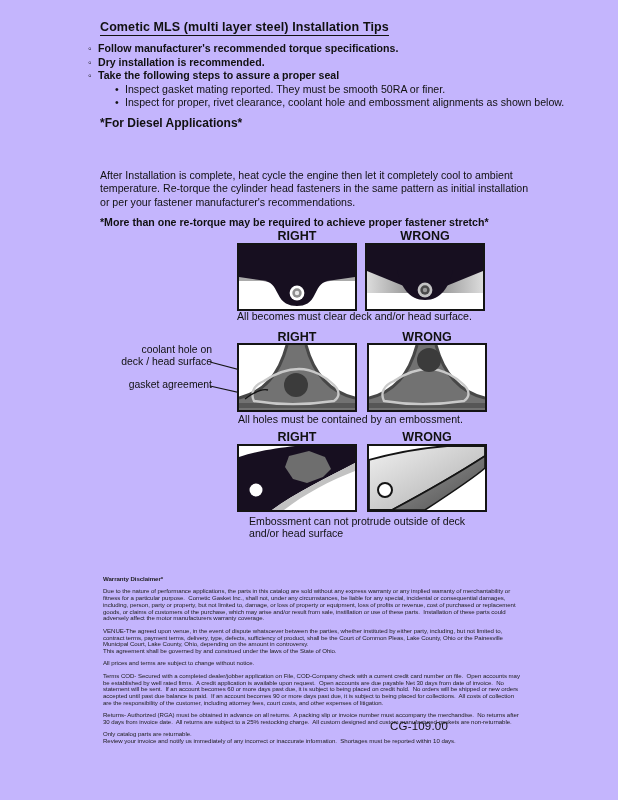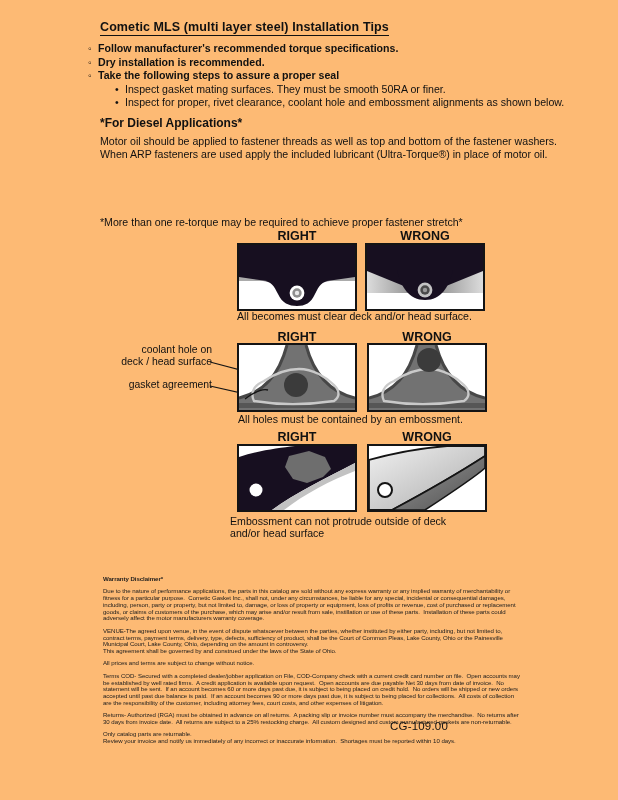--- a/index.html
+++ b/index.html
@@ -1,16 +1,16 @@
 <!DOCTYPE html>
 <html><head>
 <meta charset="utf-8">
 <style>
   html,body{margin:0;padding:0;background:#e8e8e8;}
-  #page{position:relative;width:618px;height:800px;background:#fdba74;overflow:hidden;
+  #page{position:relative;width:618px;height:800px;background:#c4b5fd;overflow:hidden;
         font-family:"Liberation Sans", sans-serif;color:#111;}
   .abs{position:absolute;}
   #title{left:100px;top:20px;font-size:12.5px;font-weight:bold;border-bottom:1.6px solid #111;padding-bottom:1px;letter-spacing:0.1px;}
   .bullets{left:88px;top:42px;font-size:10.6px;line-height:13.6px;}
   .b1{padding-left:10px;position:relative;font-weight:bold;}
   .b1::before{content:"◦";position:absolute;left:0;top:0;}
   .b2{padding-left:10px;margin-left:27px;position:relative;}
   .b2::before{content:"•";position:absolute;left:0;top:0;}
   #diesel-heading{left:100px;top:116px;font-size:12px;font-weight:bold;}
   .para{left:100px;font-size:10.6px;line-height:13.4px;white-space:pre-line;}
@@ -28,28 +28,29 @@
 <body>
 
 <div id="page">
 
   <div id="title" class="abs">Cometic MLS (multi layer steel) Installation Tips</div>
 
   <div class="bullets abs">
     <div class="b1">Follow manufacturer's recommended torque specifications.</div>
     <div class="b1">Dry installation is recommended.</div>
     <div class="b1">Take the following steps to assure a proper seal</div>
-    <div class="b2">Inspect gasket mating surfaces.  They must be smooth 50RA or finer.</div>
+    <div class="b2">Inspect gasket mating reported.  They must be smooth 50RA or finer.</div>
     <div class="b2">Inspect for proper, rivet clearance, coolant hole and embossment alignments as shown below.</div>
   </div>
 
   <div id="diesel-heading" class="abs">*For Diesel Applications*</div>
-  <div class="para abs" style="top:135px;">Motor oil should be applied to fastener threads as well as top and bottom of the fastener washers.
-When ARP fasteners are used apply the included lubricant (Ultra-Torque®) in place of motor oil.</div>
-  <div class="para abs" style="top:216px;">*More than one re-torque may be required to achieve proper fastener stretch*</div>
+  <div class="para abs" style="top:169px;">After Installation is complete, heat cycle the engine then let it completely cool to ambient
+temperature. Re-torque the cylinder head fasteners in the same pattern as initial installation
+or per your fastener manufacturer's recommendations.</div>
+  <div class="para abs" style="top:216px;font-weight:bold;">*More than one re-torque may be required to achieve proper fastener stretch*</div>
 
   <div class="fig-label abs" style="left:237px;top:229px;">RIGHT</div>
   <div class="fig-label abs" style="left:365px;top:229px;">WRONG</div>
 
   <div class="fig-box abs" style="left:237px;top:243px;">
     <svg viewBox="0 0 116 64" preserveAspectRatio="none">
       <rect x="0" y="0" width="116" height="64" fill="#170f20"></rect>
       <polygon points="0,32 28,36 0,36" fill="#ababab"></polygon>
       <polygon points="116,32 88,36 116,36" fill="#ababab"></polygon>
       <path d="M0,36 L24,36 C32,36 35,41 39,49 C43,58 50,61 58,61 C66,61 72,58 76,49 C80,41 83,36 91,36 L116,36 L116,64 L0,64 Z" fill="#ffffff"></path>
@@ -139,21 +140,21 @@
           <stop offset="0" stop-color="#9a9a9a"></stop>
             <stop offset="1" stop-color="#4f4f4f"></stop>
         </linearGradient>
       </defs>
       <rect x="0" y="0" width="116" height="64" fill="#ffffff"></rect>
       <path d="M0,14 C28,6 52,2 78,0 L116,0 L116,10 C82,32 51,49 23,64 L0,64 Z" fill="url(#g3)" stroke="#141414" stroke-width="1.8"></path>
       <path d="M116,10 C82,32 51,49 23,64 L56,64 C85,45 106,31 116,22 Z" fill="url(#g4)" stroke="#141414" stroke-width="1.5"></path>
       <circle cx="16" cy="44" r="7" fill="#ffffff" stroke="#141414" stroke-width="2"></circle>
     </svg>
   </div>
-  <div class="caption abs" style="left:230px;top:516px;">Embossment can not protrude outside of deck
+  <div class="caption abs" style="left:249px;top:516px;">Embossment can not protrude outside of deck
 and/or head surface</div>
 
   <div id="fineprint" class="abs">
     <div class="fp fp-head">Warranty Disclaimer*</div>
     <div class="fp">Due to the nature of performance applications, the parts in this catalog are sold without any express warranty or any implied warranty of merchantability or
 fitness for a particular purpose.  Cometic Gasket Inc., shall not, under any circumstances, be liable for any special, incidental or consequential damages,
 including, person, party or property, but not limited to, damage, or loss of property or equipment, loss of profits or revenue, cost of purchased or replacement
 goods, or claims of customers of the purchase, which may arise and/or result from sale, instillation or use of these parts.  Installation of these parts could
 adversely affect the motor manufacturers warranty coverage.</div>
     <div class="fp">VENUE-The agreed upon venue, in the event of dispute whatsoever between the parties, whether instituted by either party, including, but not limited to,

